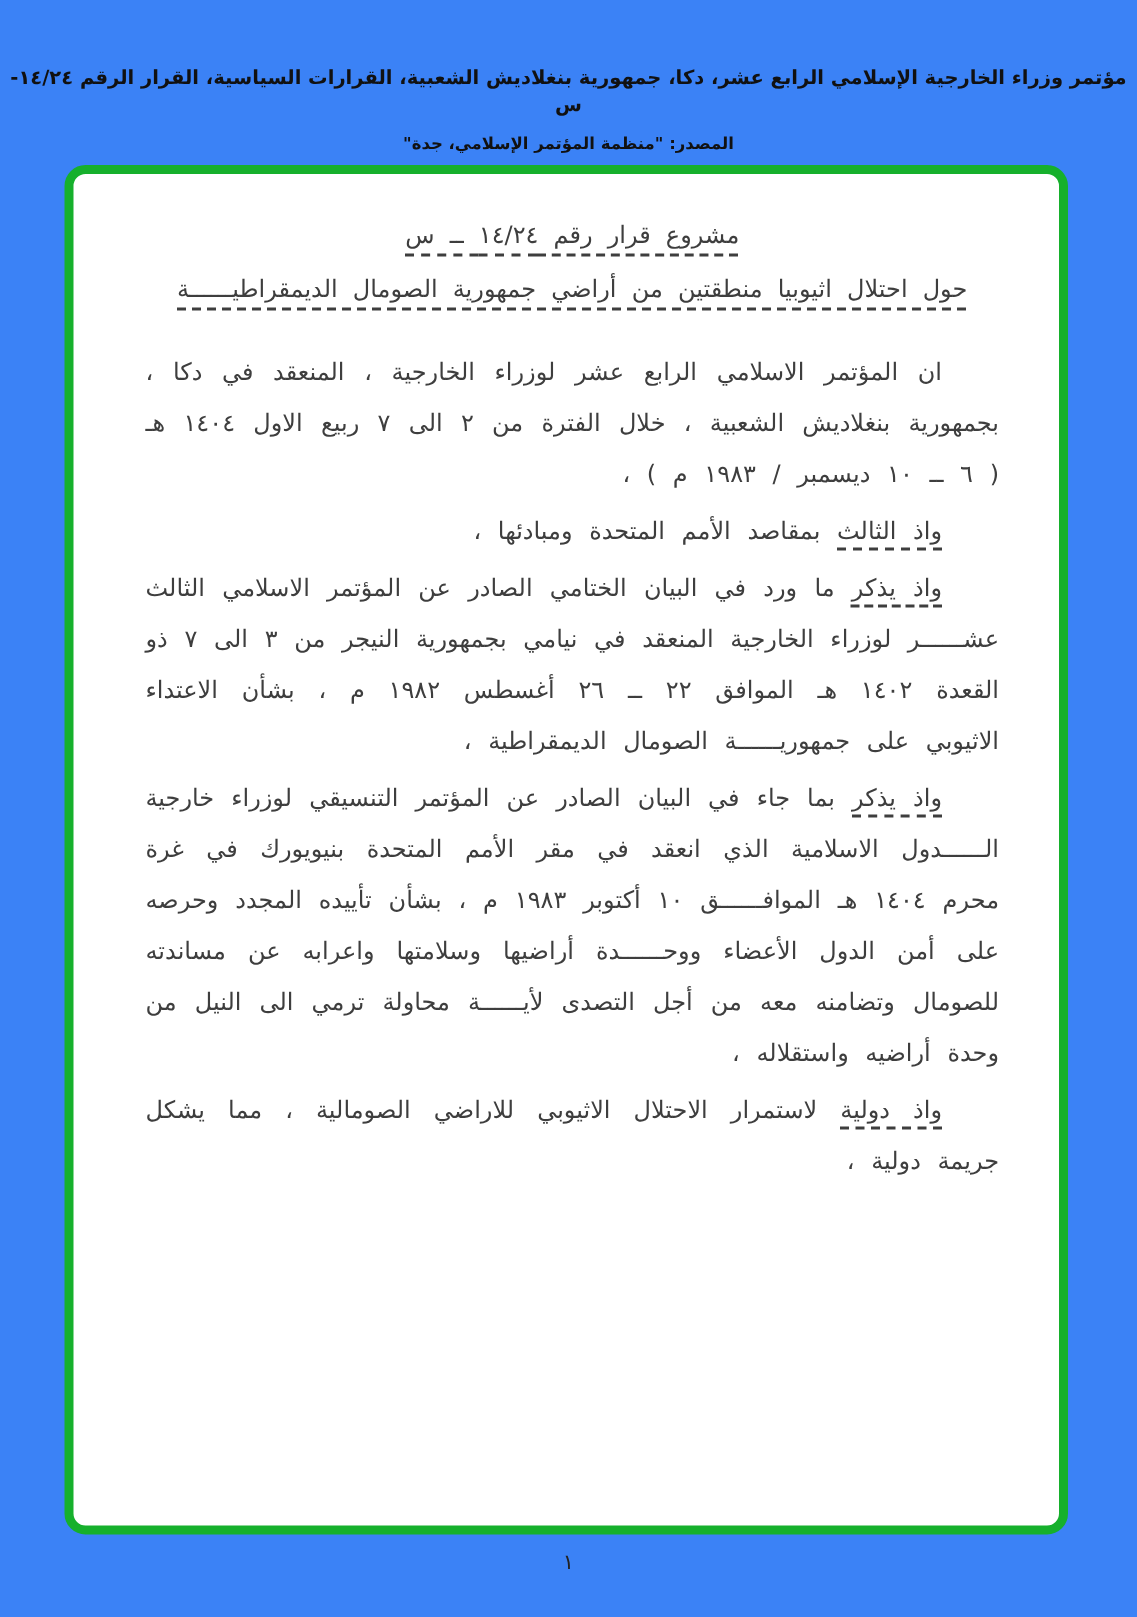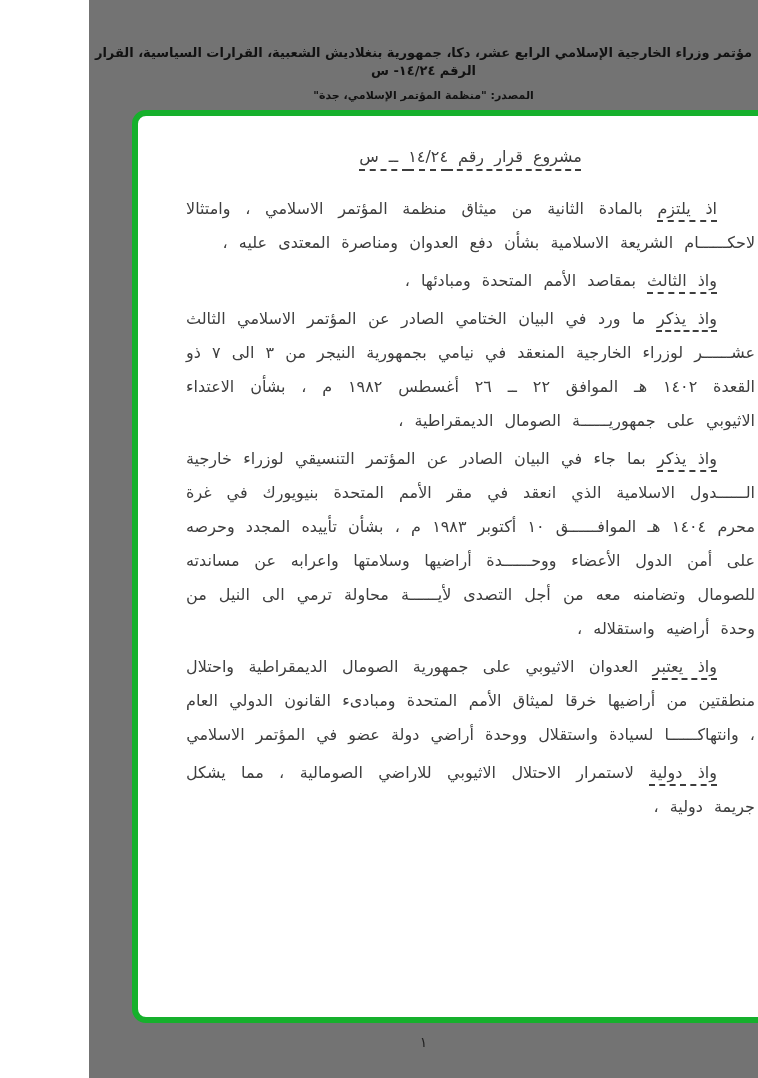--- a/index.html
+++ b/index.html
@@ -10,22 +10,22 @@
   *{margin:0;padding:0;box-sizing:border-box;}
   html,body{background:#ffffff;}
   body{
     width:758px;height:1078px;
     font-family:"DejaVu Sans",sans-serif;
     direction:rtl;
     overflow:hidden;
   }
   .page{
     position:relative;
-    width:669px;height:1078px;
-    background:#737373;
+    width:758px;height:1078px;
+    background:#3b82f6;
   }
   
   .header{
     position:absolute;
     top:44px;left:0;right:0;
     text-align:center;
     color:var(--header-ink);
     font-weight:bold;
   }
   .header-l1{font-size:13px;line-height:18px;letter-spacing:0;}
@@ -48,21 +48,21 @@
   .title1,.title2{
     font-size:16px;
     line-height:34px;
     text-align:center;
     text-decoration:underline;
     text-decoration-style:dashed;
     text-decoration-thickness:1.5px;
     text-underline-offset:7px;
     word-spacing:5px;
   }
-  .title1{margin-bottom:18px;}
+  .title1{margin-bottom:2px;}
   .title2{margin-bottom:21px;}
   .para{
     font-size:16px;
     line-height:34px;
     text-align:justify;
     text-indent:38px;
     word-spacing:6px;
     margin-bottom:4px;
   }
   .lead{
@@ -85,25 +85,25 @@
 
 <div class="page">
 
   <div class="header">
     <div class="header-l1">مؤتمر وزراء الخارجية الإسلامي الرابع عشر، دكا، جمهورية بنغلاديش الشعبية، القرارات السياسية، القرار الرقم ١٤/٢٤- س</div>
     <div class="header-l2">المصدر:  "منظمة المؤتمر الإسلامي، جدة"</div>
   </div>
 
   <div class="frame scan">
     <div class="title1">مشروع قرار رقم ١٤/٢٤ ــ س</div>
+    <div class="title2">حول احتلال اثيوبيا منطقتين من أراضي جمهورية الصومال الديمقراطيــــــة</div>
     <div>
-        <p class="para"><span class="lead">اذ يلتزم</span> بالمادة الثانية من ميثاق منظمة المؤتمر الاسلامي ، وامتثالا لاحكــــــام الشريعة الاسلامية بشأن دفع العدوان ومناصرة المعتدى عليه ،</p>
+        <p class="para">ان المؤتمر الاسلامي الرابع عشر لوزراء الخارجية ، المنعقد في دكا ، بجمهورية بنغلاديش الشعبية ، خلال الفترة من ٢ الى ٧ ربيع الاول ١٤٠٤ هـ ( ٦ ــ ١٠ ديسمبر / ١٩٨٣ م ) ،</p>
         <p class="para"><span class="lead">واذ الثالث</span> بمقاصد الأمم المتحدة ومبادئها ،</p>
         <p class="para"><span class="lead">واذ يذكر</span> ما ورد في البيان الختامي الصادر عن المؤتمر الاسلامي الثالث عشــــــر لوزراء الخارجية المنعقد في نيامي بجمهورية النيجر من ٣ الى ٧ ذو القعدة ١٤٠٢ هـ الموافق ٢٢ ــ ٢٦ أغسطس ١٩٨٢ م ، بشأن الاعتداء الاثيوبي على جمهوريــــــة الصومال الديمقراطية ،</p>
         <p class="para"><span class="lead">واذ يذكر</span> بما جاء في البيان الصادر عن المؤتمر التنسيقي لوزراء خارجية الــــــدول الاسلامية الذي انعقد في مقر الأمم المتحدة بنيويورك في غرة محرم ١٤٠٤ هـ الموافــــــق ١٠ أكتوبر ١٩٨٣ م ، بشأن تأييده المجدد وحرصه على أمن الدول الأعضاء ووحــــــدة أراضيها وسلامتها واعرابه عن مساندته للصومال وتضامنه معه من أجل التصدى لأيــــــة محاولة ترمي الى النيل من وحدة أراضيه واستقلاله ،</p>
-        <p class="para"><span class="lead">واذ يعتبر</span> العدوان الاثيوبي على جمهورية الصومال الديمقراطية واحتلال منطقتين من أراضيها خرقا لميثاق الأمم المتحدة ومبادىء القانون الدولي العام ، وانتهاكــــــا لسيادة واستقلال ووحدة أراضي دولة عضو في المؤتمر الاسلامي</p>
         <p class="para"><span class="lead">واذ دولية</span> لاستمرار الاحتلال الاثيوبي للاراضي الصومالية ، مما يشكل جريمة دولية ،</p>
       </div>
   </div>
 
   <div class="pagenum">١</div>
 
 </div>
 
 </body></html>

